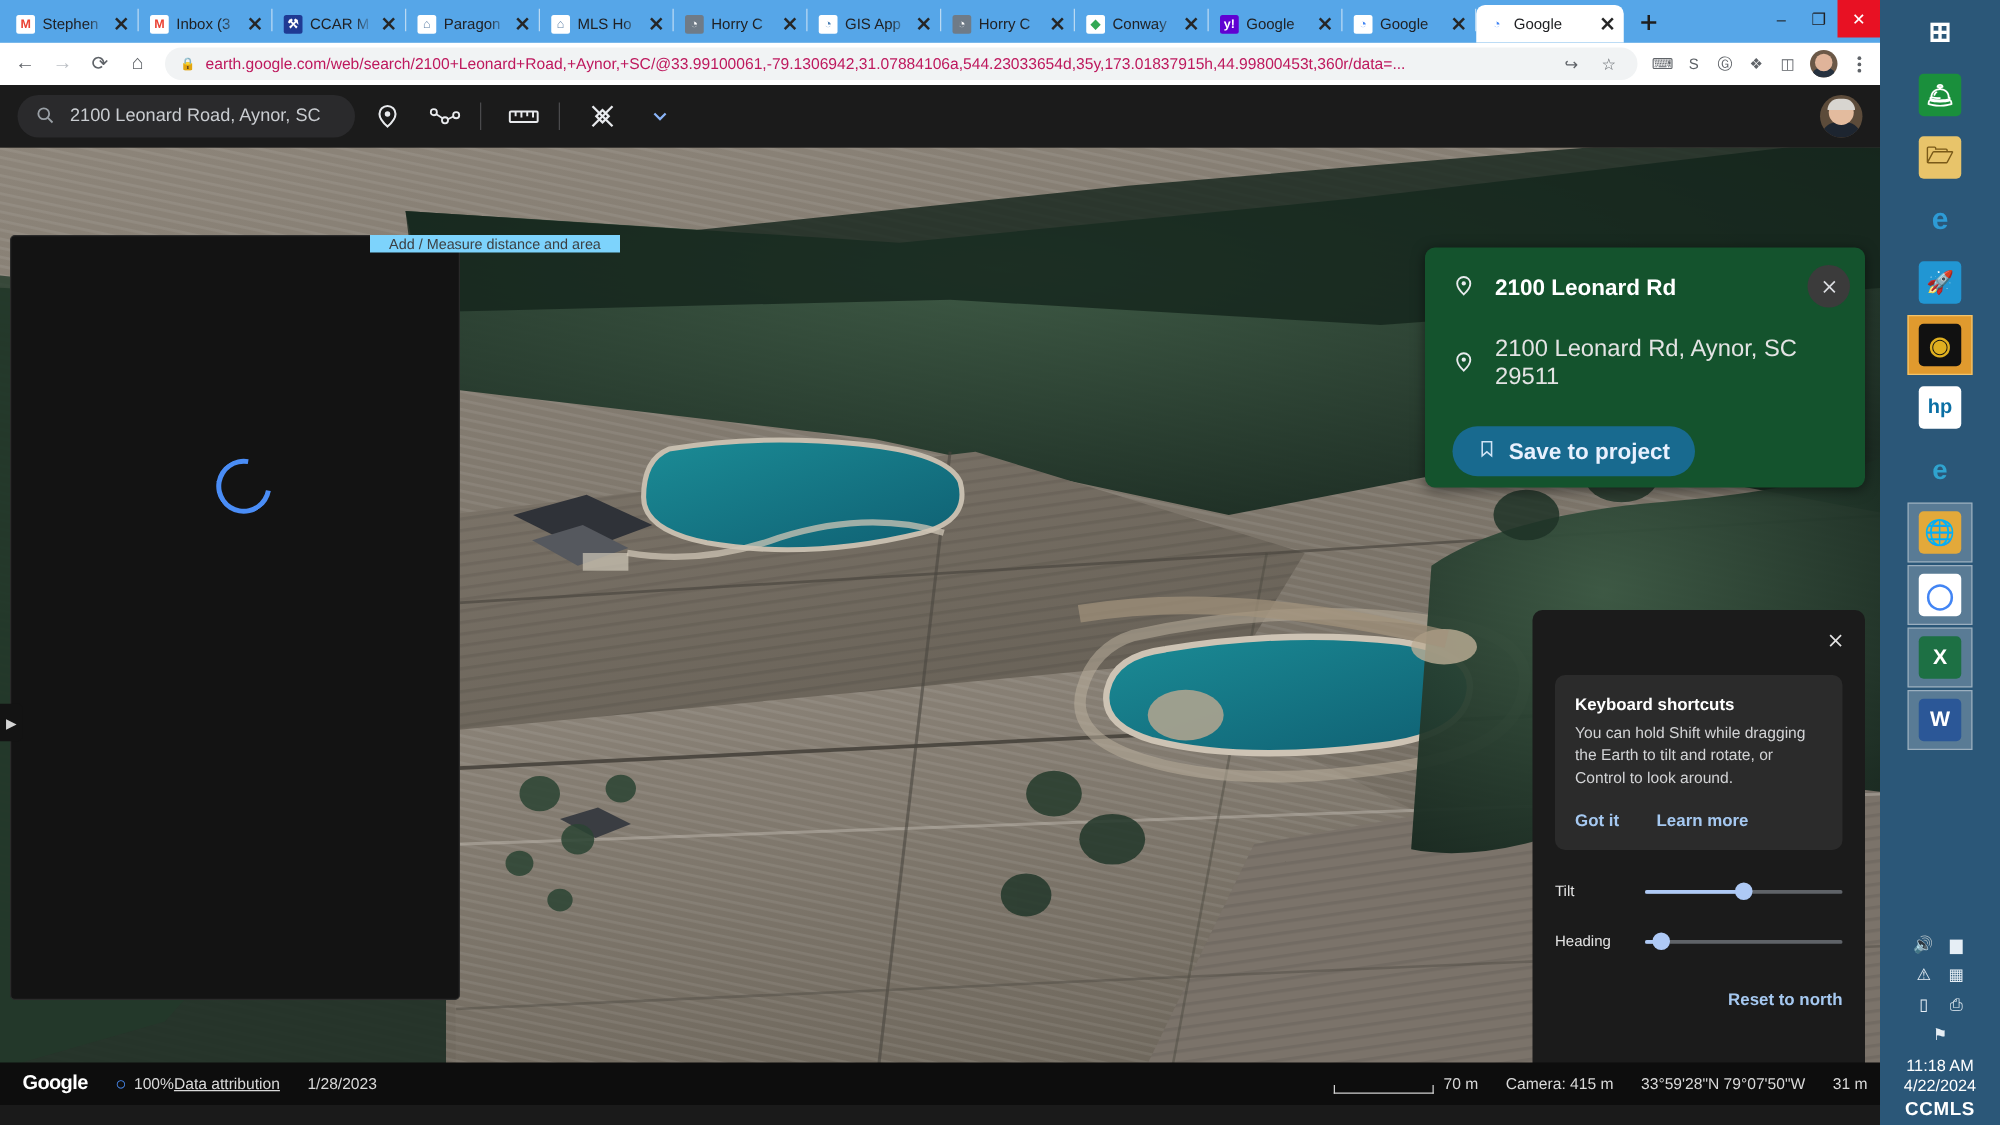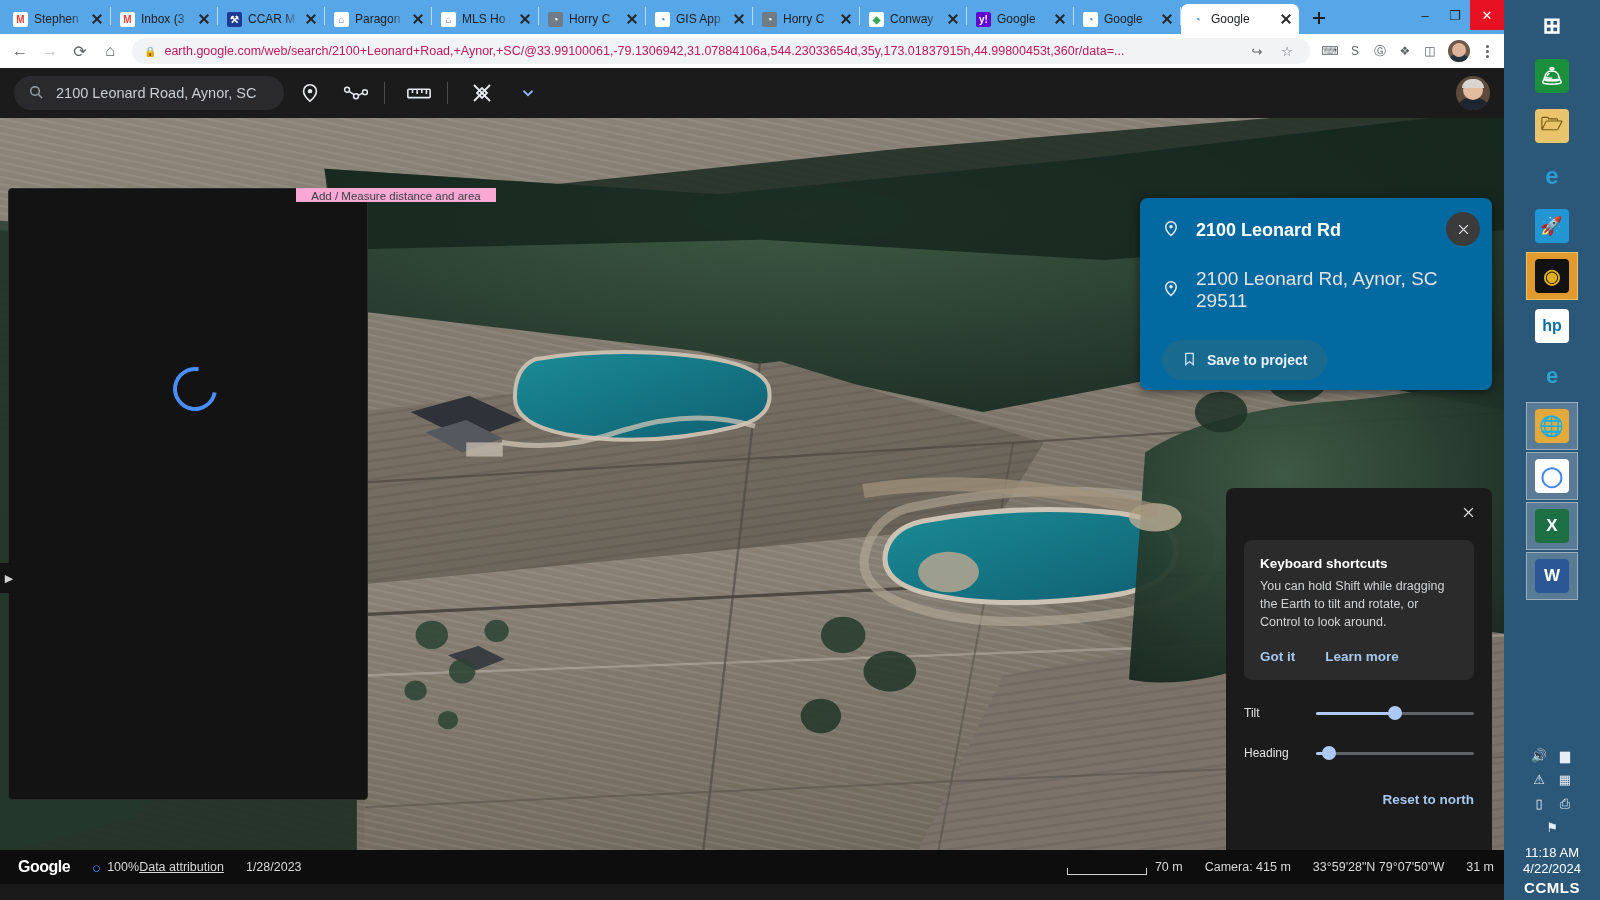--- a/index.html
+++ b/index.html
@@ -107,36 +107,36 @@
     border:4px solid transparent; border-top-color:#4a8df6;
     border-left-color:#4a8df6; border-bottom-color:#4a8df6; border-radius:50%;
     transform:rotate(-35deg); }
   #panel-handle { position:absolute; left:0; top:495px; width:18px; height:30px;
     background:#131313; border-radius:0 4px 4px 0; display:flex;
     align-items:center; justify-content:center; color:#d4d4d4; font-size:11px;
     z-index:36; }
 
   
   #measure-tip { position:absolute; left:296px; top:120px; width:200px;
-    height:14px; background:#f9a8d4; color:#3c4043; font-size:11.5px;
+    height:14px; background:#7dd3fc; color:#3c4043; font-size:11.5px;
     display:flex; align-items:flex-end; justify-content:center;
     overflow:hidden; z-index:38; white-space:nowrap; }
 
   
   #infocard { position:absolute; left:1140px; top:130px; width:352px;
-    height:192px; background:#0369a1; border-radius:8px; z-index:30;
+    height:192px; background:#14532d; border-radius:8px; z-index:30;
     padding:20px 22px; box-shadow:0 2px 10px rgba(0,0,0,.5); }
   .ic-row { display:flex; align-items:center; gap:16px; }
   .ic-row + .ic-row { margin-top:26px; }
   .pin { width:18px; flex:0 0 18px; color:#e8eaed; }
   #ic-title { color:#ffffff; font-size:18px; font-weight:bold; }
   #ic-addr { color:#e3e3e3; font-size:19px; }
   #ic-save { margin-top:28px; display:inline-flex; align-items:center; gap:10px;
     height:40px; padding:0 20px; background:#186a8f; border-radius:20px;
-    color:#e8f0fe; font-size:14px; font-weight:bold; }
+    color:#e8f0fe; font-size:18px; font-weight:bold; }
   #ic-close { position:absolute; right:12px; top:14px; width:34px; height:34px;
     border-radius:50%; background:#3b3b3b; display:flex; align-items:center;
     justify-content:center; color:#dadce0; font-size:16px; }
 
   
   #kpanel { position:absolute; left:1226px; top:420px; width:266px; height:370px;
     background:#1b1b1b; border-radius:8px; z-index:30; padding:16px 18px; }
   #kp-close { position:absolute; right:12px; top:12px; width:24px; height:24px;
     display:flex; align-items:center; justify-content:center; color:#e3e3e3;
     font-size:17px; }

